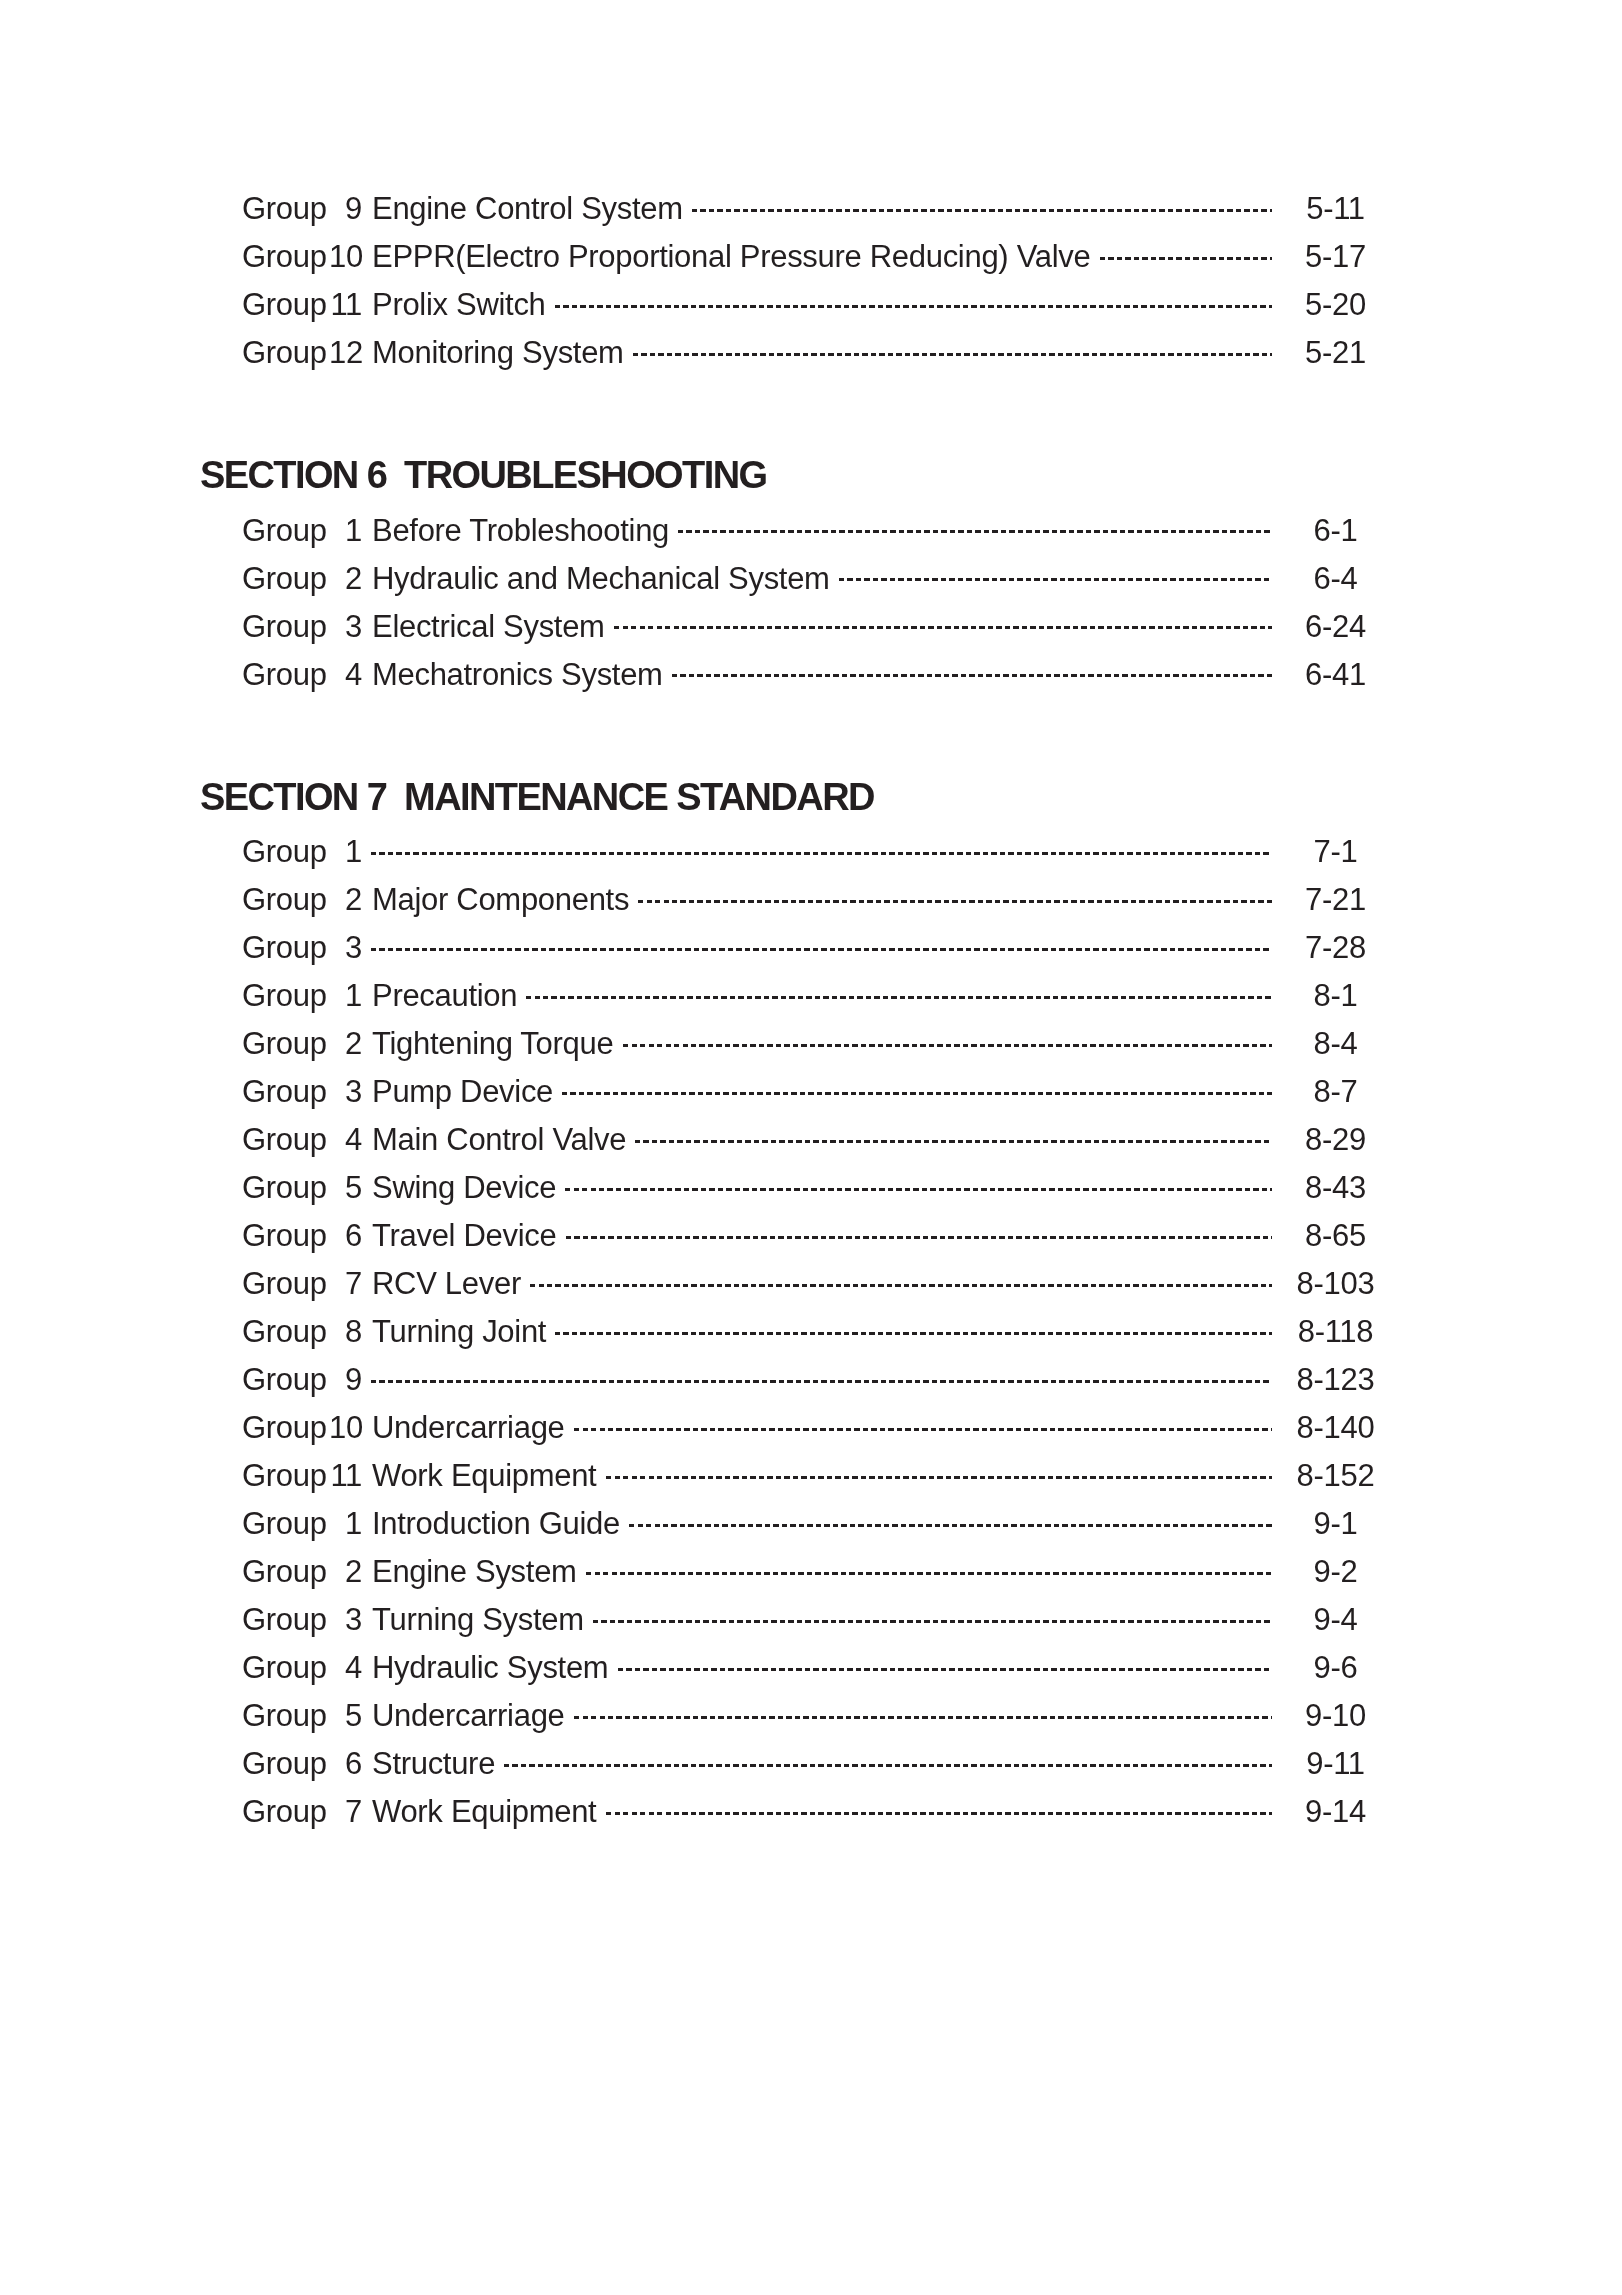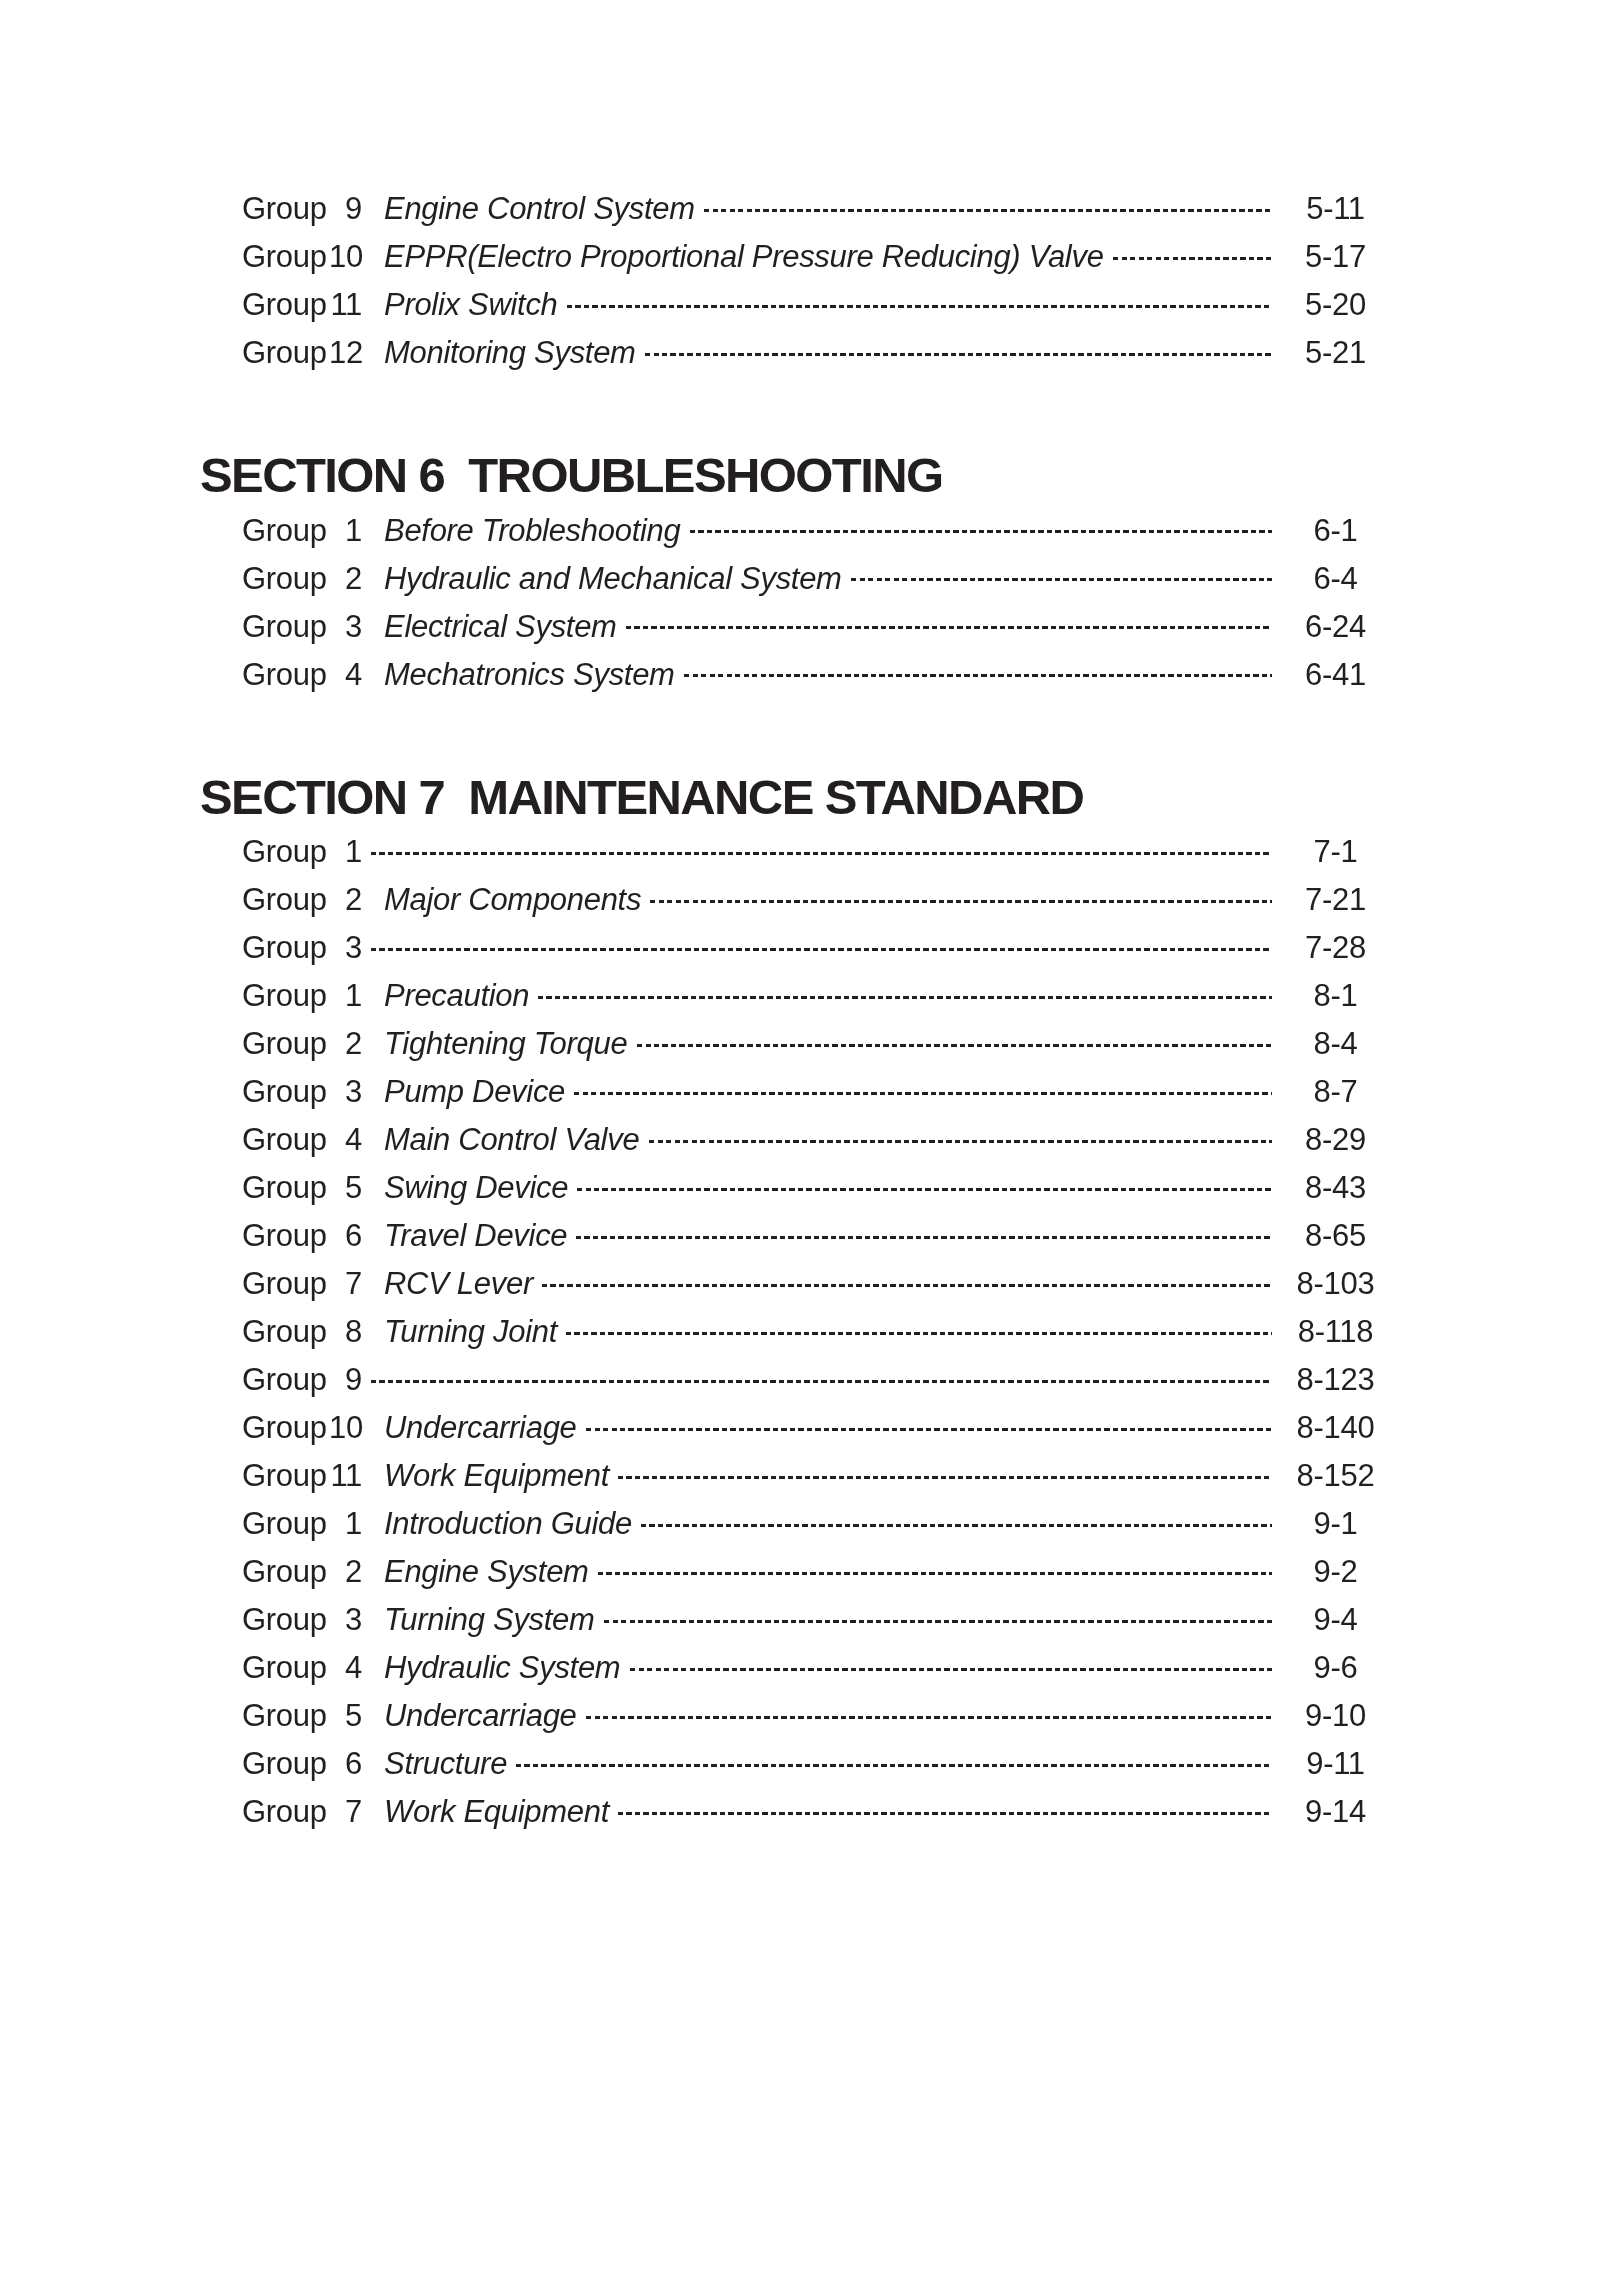--- a/index.html
+++ b/index.html
@@ -40,22 +40,21 @@
     flex: none;
     width: 87px;
   }
   .g-num {
     flex: none;
     width: 33px;
     text-align: right;
   }
   .g-title {
     flex: none;
-    margin-left: 22px;
-    font-style: italic;
+    margin-left: 10px;
   }
   .leader {
     flex: 1 1 auto;
     align-self: center;
     position: relative;
     top: 1.3px;
     height: 3.3px;
     margin: 0 21px 0 9.2px;
     background: repeating-linear-gradient(90deg, #231f20 0 5.2px, transparent 5.2px 8.5px);
   }
@@ -63,21 +62,21 @@
     flex: none;
     width: 85px;
     text-align: center;
   }
   
   .section-heading {
     display: block;
     height: 46px;
     line-height: 46px;
     margin: 75px 183px 8.5px 200px;
-    font-size: 49px;
+    font-size: 38px;
     font-weight: bold;
     letter-spacing: -1.6px;
     white-space: pre;
   }
 </style>
 </head>
 <body>
 
 <div class="page">
   <div class="content">

